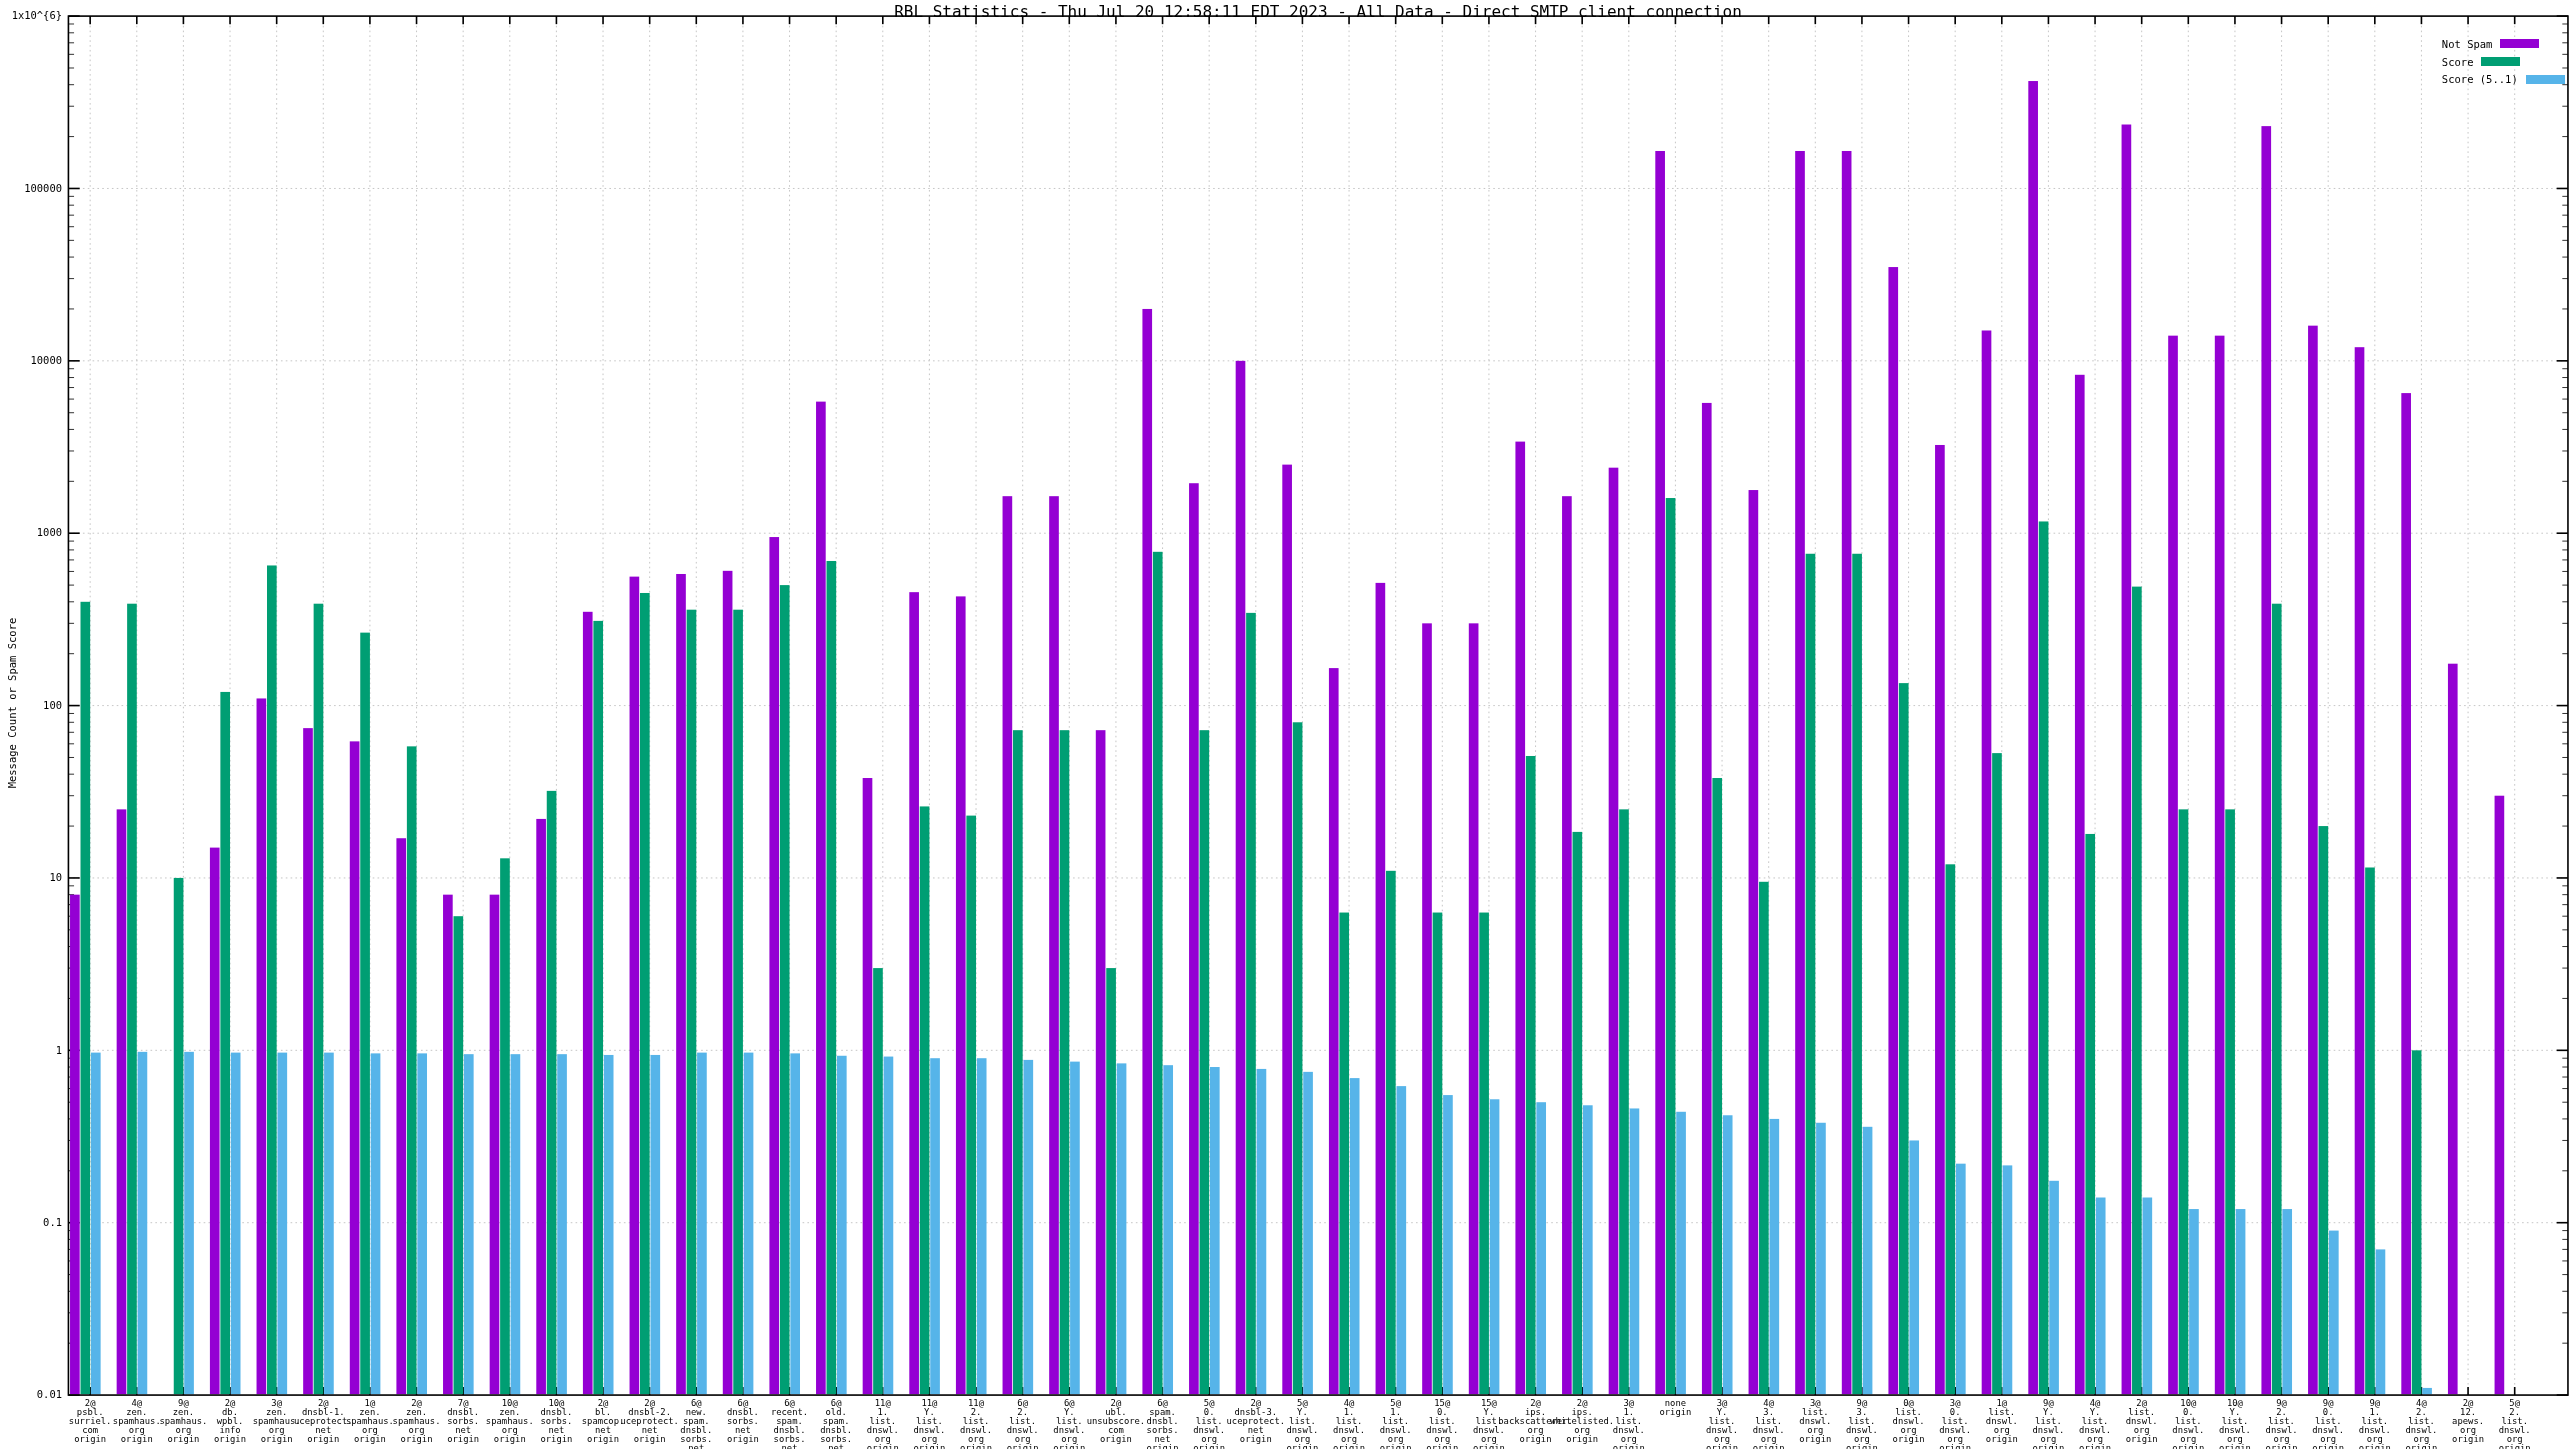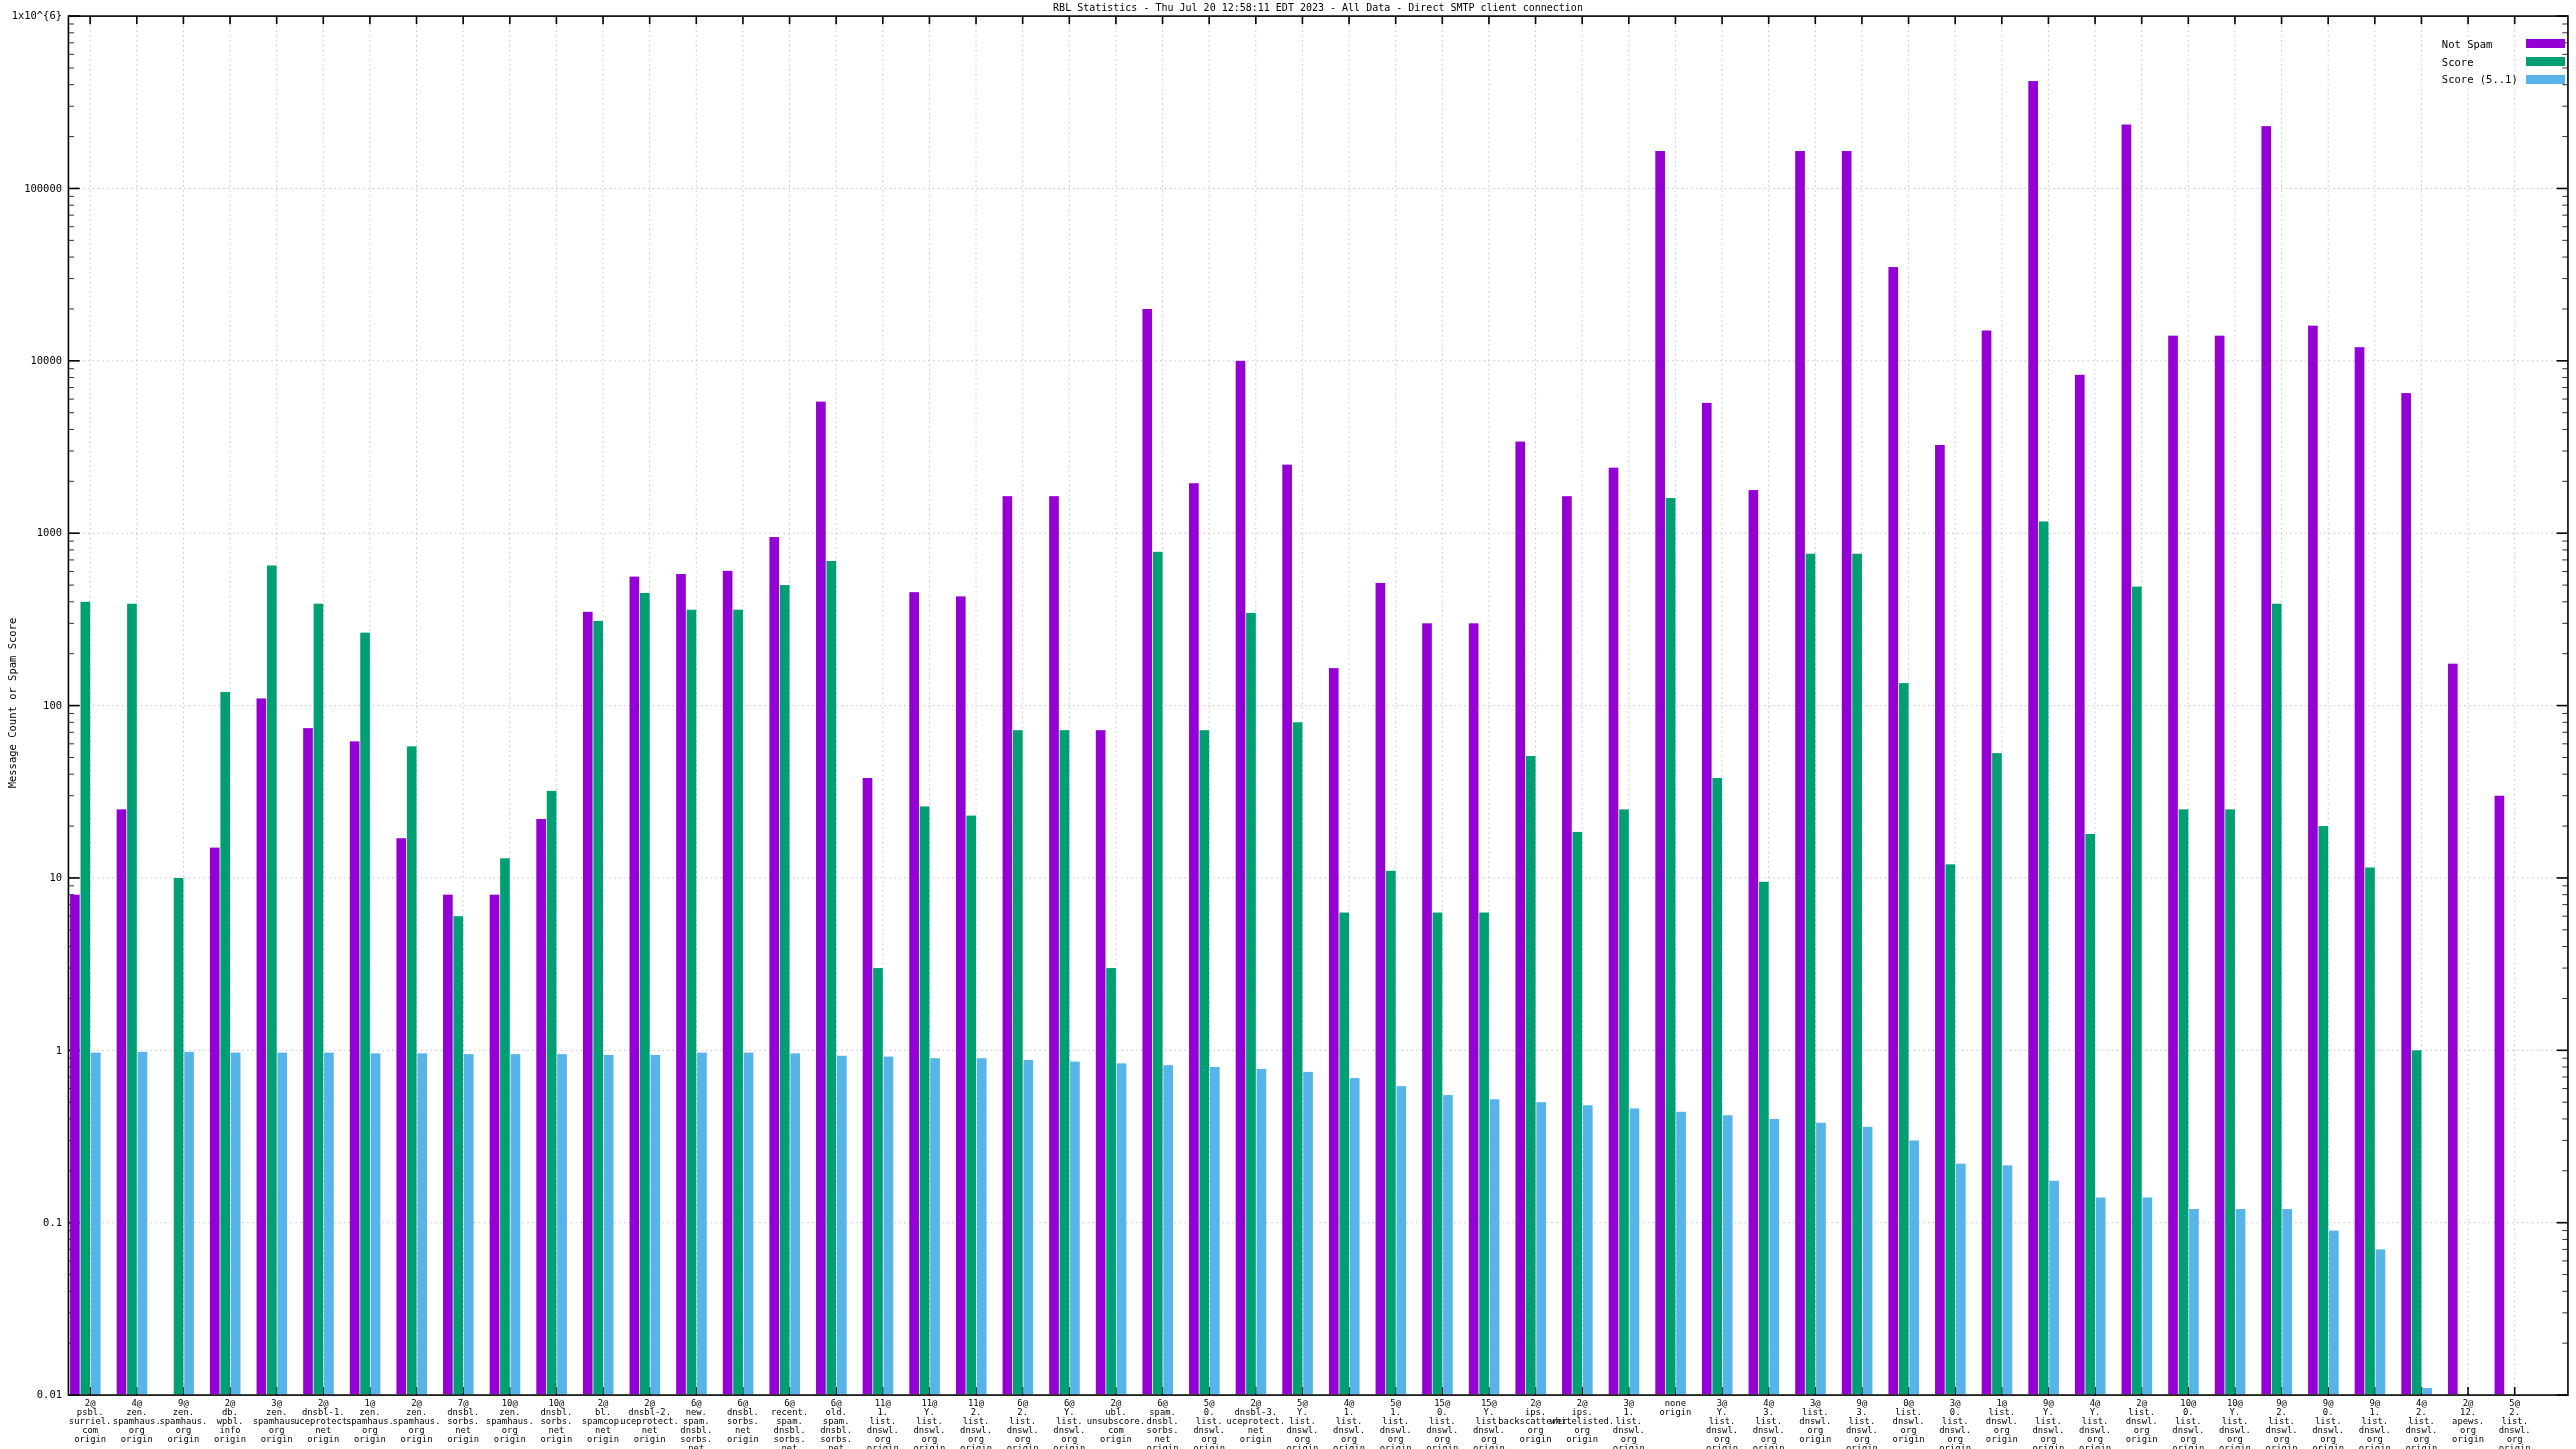--- a/index.html
+++ b/index.html
@@ -1,25 +1,25 @@
 <!DOCTYPE html>
 <html style="font-size:13px"><head>
 <meta charset="utf-8">
 <style>
   html,body{margin:0;padding:0;background:#fff;}
   #stage{position:relative;width:2576px;height:1449px;background:#fff;overflow:hidden;
          font-family:"DejaVu Sans Mono", monospace;}
   #plot-svg{position:absolute;left:0;top:0;}
   svg text{font-family:"DejaVu Sans Mono", monospace;fill:#000;}
   #chart-title{position:absolute;left:68px;width:2500px;top:1.6px;text-align:center;
-               font-size:10px;color:#000;white-space:pre;}
+               font-size:16px;color:#000;white-space:pre;}
   #y-axis-title{position:absolute;left:-77px;top:697px;width:177px;text-align:center;
                 font-size:10.5px;color:#000;transform:rotate(-90deg);}
   #legend{position:absolute;right:11.3px;top:35px;}
-  .legend-row{display:flex;align-items:center;justify-content:space-between;height:17.7px;}
+  .legend-row{display:flex;align-items:center;justify-content:flex-start;height:17.7px;}
   .legend-label{font-size:10.5px;color:#000;margin-right:8px;white-space:pre;}
   .legend-swatch{display:inline-block;width:39px;height:8.9px;}
 </style>
 </head>
 <body>
 
 <div id="stage">
   <svg id="plot-svg" width="2576" height="1449" viewBox="0 0 3200 1800">
       <line x1="112" x2="112" y1="20" y2="1733" stroke="#b8b8b8" stroke-width="1" stroke-dasharray="2,4"></line>
       <line x1="169.92000000000002" x2="169.92000000000002" y1="20" y2="1733" stroke="#b8b8b8" stroke-width="1" stroke-dasharray="2,4"></line>

